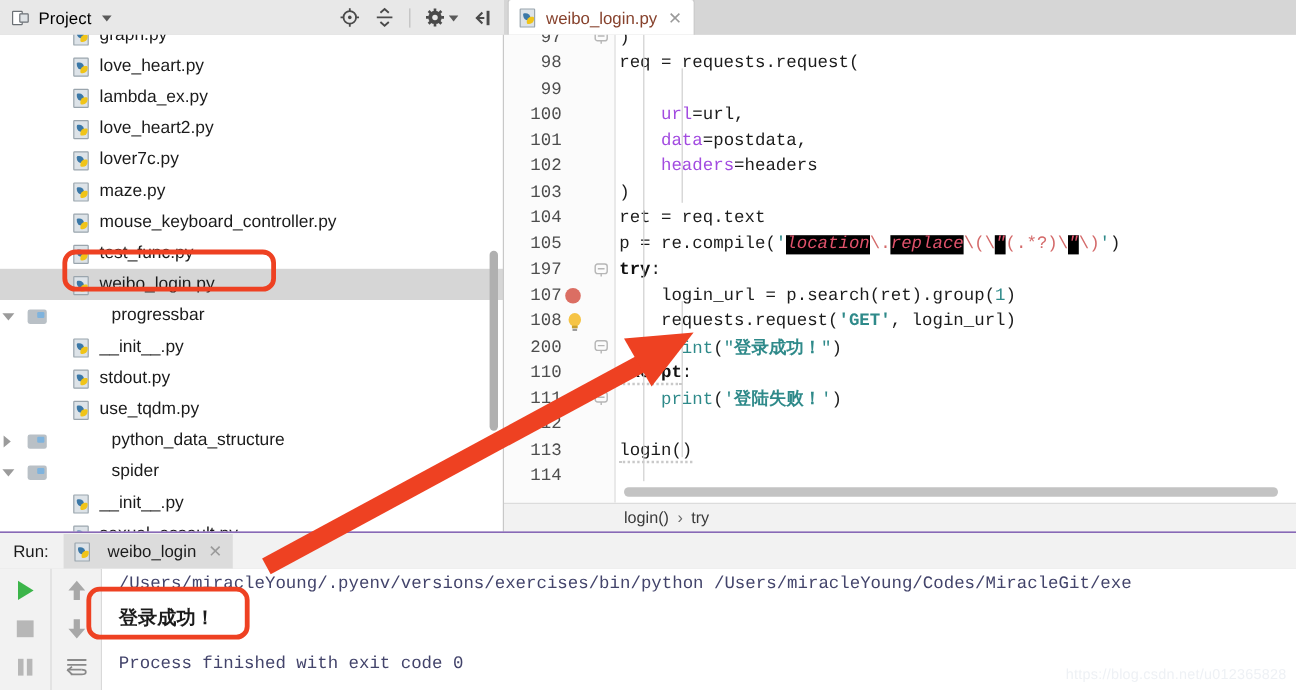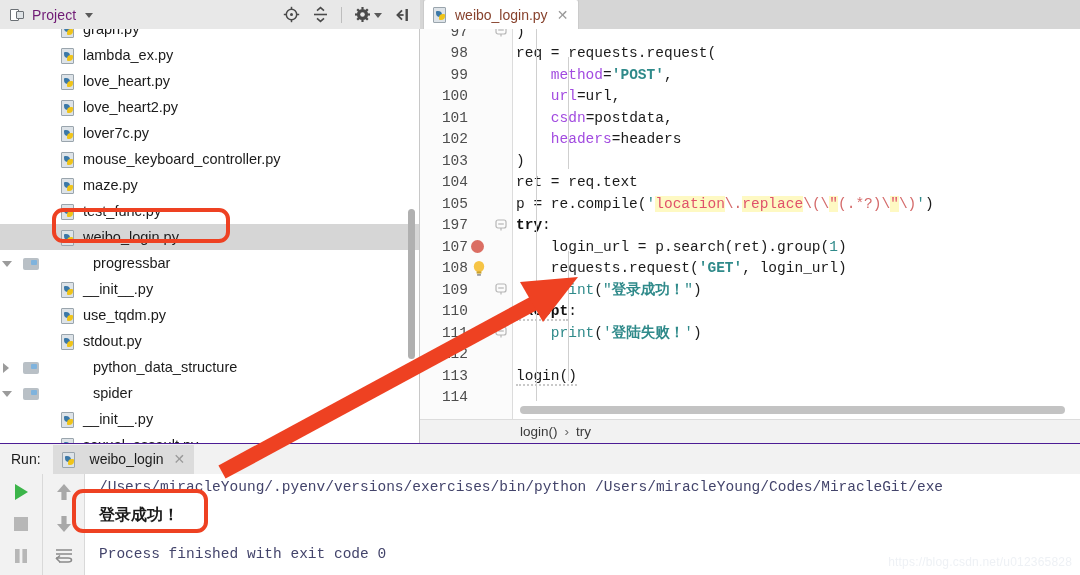--- a/index.html
+++ b/index.html
@@ -12,21 +12,21 @@
   }
   #root{position:absolute;inset:0;}
 
   
   .topbar{position:absolute;left:0;top:0;width:420px;height:29px;
     background:#e8e8e8;border-bottom:1px solid #c4c4c4;display:flex;align-items:center;}
   .proj-icon{width:15px;height:14px;margin-left:10px;margin-right:7px;position:relative;}
   .proj-icon i{position:absolute;display:block;box-sizing:border-box;}
   .proj-icon i.a{left:0;top:1px;width:9px;height:12px;border:1.6px solid #6b7075;border-radius:1px;background:#fff;}
   .proj-icon i.b{left:6px;top:3px;width:8px;height:8px;border:1.6px solid #6b7075;border-radius:1px;background:#dfe3e6;}
-  .proj-title{font-size:14px;color:#701a75;letter-spacing:.1px;}
+  .proj-title{font-size:14px;color:#000000;letter-spacing:.1px;}
   .caret-dn{width:0;height:0;border-left:4.5px solid transparent;border-right:4.5px solid transparent;
     border-top:5px solid #5a5a5a;margin-left:9px;margin-top:2px;}
   .tb-icons{margin-left:auto;display:flex;align-items:center;gap:12px;padding-right:10px;}
   .tb-icons svg{display:block;}
   .tb-div{width:1px;height:16px;background:#bdbdbd;}
 
   
   .tabstrip{position:absolute;left:420px;top:0;width:660px;height:29px;background:#d6d6d6;
     border-bottom:1px solid #c4c4c4;}
   .etab{position:absolute;left:4px;top:0;height:29px;display:flex;align-items:center;
@@ -75,21 +75,21 @@
   .bulb{position:absolute;left:4px;top:2px;width:14px;height:17px;}
   .fold{position:absolute;left:5px;top:4px;width:12px;height:12px;}
   .indent-guide{position:absolute;width:1px;background:#cfcfcf;}
 
   
   .k{color:#111;font-weight:bold;}
   .kw{color:#a24be0;}
   .st{color:#2f8a8a;}
   .st2{color:#2f8a8a;font-weight:bold;}
   .num1{color:#2f8a8a;}
-  .re-hl{background:#fef9c3;color:#e0526b;}
+  .re-hl{background:#000000;color:#e0526b;font-style:italic;}
   .re-pl{color:#d46a6a;}
   .fn{color:#2f8a8a;}
   .sqwig{border-bottom:2px dotted #c9c9c9;}
 
   
   .ed-hsb{position:absolute;left:100px;top:377px;width:545px;height:8px;background:#c3c3c3;border-radius:4px;}
 
   
   .breadcrumb{position:absolute;left:420px;top:419px;width:660px;height:24px;background:#f2f2f2;
     border-top:1px solid #dcdcdc;display:flex;align-items:center;padding-left:100px;
@@ -210,71 +210,71 @@
           <span class="tlabel">graph.py</span>
         </div>
         <div class="trow">
           <span class="twist " style="visibility: hidden;"></span>
           <span style="display: inline-block; flex: 0 0 auto; width: 46px;"></span>
           <span class="py-ico">
             <span class="pg"></span>
             <span class="pb"></span>
             <span class="py"></span>
           </span>
+          <span class="tlabel">love_heart.py</span>
+        </div>
+        <div class="trow">
+          <span class="twist " style="visibility: hidden;"></span>
+          <span style="display: inline-block; flex: 0 0 auto; width: 46px;"></span>
+          <span class="py-ico">
+            <span class="pg"></span>
+            <span class="pb"></span>
+            <span class="py"></span>
+          </span>
           <span class="tlabel">lambda_ex.py</span>
         </div>
         <div class="trow">
           <span class="twist " style="visibility: hidden;"></span>
           <span style="display: inline-block; flex: 0 0 auto; width: 46px;"></span>
           <span class="py-ico">
             <span class="pg"></span>
             <span class="pb"></span>
             <span class="py"></span>
           </span>
-          <span class="tlabel">love_heart.py</span>
-        </div>
-        <div class="trow">
-          <span class="twist " style="visibility: hidden;"></span>
-          <span style="display: inline-block; flex: 0 0 auto; width: 46px;"></span>
-          <span class="py-ico">
-            <span class="pg"></span>
-            <span class="pb"></span>
-            <span class="py"></span>
-          </span>
           <span class="tlabel">love_heart2.py</span>
         </div>
         <div class="trow">
           <span class="twist " style="visibility: hidden;"></span>
           <span style="display: inline-block; flex: 0 0 auto; width: 46px;"></span>
           <span class="py-ico">
             <span class="pg"></span>
             <span class="pb"></span>
             <span class="py"></span>
           </span>
           <span class="tlabel">lover7c.py</span>
         </div>
         <div class="trow">
           <span class="twist " style="visibility: hidden;"></span>
           <span style="display: inline-block; flex: 0 0 auto; width: 46px;"></span>
           <span class="py-ico">
             <span class="pg"></span>
             <span class="pb"></span>
             <span class="py"></span>
           </span>
+          <span class="tlabel">maze.py</span>
+        </div>
+        <div class="trow">
+          <span class="twist " style="visibility: hidden;"></span>
+          <span style="display: inline-block; flex: 0 0 auto; width: 46px;"></span>
+          <span class="py-ico">
+            <span class="pg"></span>
+            <span class="pb"></span>
+            <span class="py"></span>
+          </span>
           <span class="tlabel">mouse_keyboard_controller.py</span>
-        </div>
-        <div class="trow">
-          <span class="twist " style="visibility: hidden;"></span>
-          <span style="display: inline-block; flex: 0 0 auto; width: 46px;"></span>
-          <span class="py-ico">
-            <span class="pg"></span>
-            <span class="pb"></span>
-            <span class="py"></span>
-          </span>
-          <span class="tlabel">maze.py</span>
         </div>
         <div class="trow">
           <span class="twist " style="visibility: hidden;"></span>
           <span style="display: inline-block; flex: 0 0 auto; width: 46px;"></span>
           <span class="py-ico">
             <span class="pg"></span>
             <span class="pb"></span>
             <span class="py"></span>
           </span>
           <span class="tlabel">test_func.py</span>
@@ -309,31 +309,31 @@
           <span class="tlabel">__init__.py</span>
         </div>
         <div class="trow">
           <span class="twist " style="visibility: hidden;"></span>
           <span style="display: inline-block; flex: 0 0 auto; width: 46px;"></span>
           <span class="py-ico">
             <span class="pg"></span>
             <span class="pb"></span>
             <span class="py"></span>
           </span>
+          <span class="tlabel">stdout.py</span>
+        </div>
+        <div class="trow">
+          <span class="twist " style="visibility: hidden;"></span>
+          <span style="display: inline-block; flex: 0 0 auto; width: 46px;"></span>
+          <span class="py-ico">
+            <span class="pg"></span>
+            <span class="pb"></span>
+            <span class="py"></span>
+          </span>
           <span class="tlabel">use_tqdm.py</span>
-        </div>
-        <div class="trow">
-          <span class="twist " style="visibility: hidden;"></span>
-          <span style="display: inline-block; flex: 0 0 auto; width: 46px;"></span>
-          <span class="py-ico">
-            <span class="pg"></span>
-            <span class="pb"></span>
-            <span class="py"></span>
-          </span>
-          <span class="tlabel">stdout.py</span>
         </div>
         <div class="trow">
           <span class="twist right"></span>
           <span style="display: inline-block; flex: 0 0 auto; width: 8px;"></span>
           <span class="folder-ico">
             <span class="fb"></span>
             <span class="ft"></span>
           </span>
           <span class="tlabel folder">python_data_structure</span>
         </div>
@@ -388,33 +388,32 @@
         <div class="cline" style="top: 13.5px;">
           <span class="num">98</span>
           <span class="mark"></span>
           <span class="foldcol"></span>
           <span class="txt">req = requests.request(</span>
         </div>
         <div class="cline" style="top: 35px;">
           <span class="num">99</span>
           <span class="mark"></span>
           <span class="foldcol"></span>
-          <span class="txt">    <span class="kw">method</span>=<span class="st2">'POST'</span>,</span>
         </div>
         <div class="cline" style="top: 56.5px;">
           <span class="num">100</span>
           <span class="mark"></span>
           <span class="foldcol"></span>
           <span class="txt">    <span class="kw">url</span>=url,</span>
         </div>
         <div class="cline" style="top: 78px;">
           <span class="num">101</span>
           <span class="mark"></span>
           <span class="foldcol"></span>
-          <span class="txt">    <span class="kw">csdn</span>=postdata,</span>
+          <span class="txt">    <span class="kw">data</span>=postdata,</span>
         </div>
         <div class="cline" style="top: 99.5px;">
           <span class="num">102</span>
           <span class="mark"></span>
           <span class="foldcol"></span>
           <span class="txt">    <span class="kw">headers</span>=headers</span>
         </div>
         <div class="cline" style="top: 121px;">
           <span class="num">103</span>
           <span class="mark"></span>
@@ -461,21 +460,21 @@
             <span class="bulb"><svg width="14" height="17" viewBox="0 0 14 17">
                 <ellipse cx="7" cy="6.5" rx="5.2" ry="5.6" fill="#f6c445"></ellipse>
                 <rect x="4.6" y="11.4" width="4.8" height="2.2" fill="#c9a02c"></rect>
                 <rect x="5.1" y="14" width="3.8" height="1.8" fill="#9b9b9b"></rect>
               </svg></span>
           </span>
           <span class="foldcol"></span>
           <span class="txt">    requests.request(<span class="st2">'GET'</span>, login_url)</span>
         </div>
         <div class="cline" style="top: 250px;">
-          <span class="num">109</span>
+          <span class="num">200</span>
           <span class="mark"></span>
           <span class="foldcol">
             <span class="fold"><svg width="12" height="12" viewBox="0 0 12 12">
                 <rect x="1" y="1" width="10" height="8" rx="2" fill="none" stroke="#b6b6b6" stroke-width="1.2"></rect>
                 <line x1="3.2" y1="5" x2="8.8" y2="5" stroke="#b6b6b6" stroke-width="1.2"></line>
                 <line x1="6" y1="9" x2="6" y2="11.5" stroke="#b6b6b6" stroke-width="1.2"></line>
               </svg></span>
           </span>
           <span class="txt">    <span class="fn">print</span>(<span class="st">"</span><span class="st2">登录成功！</span><span class="st">"</span>)</span>
         </div>

